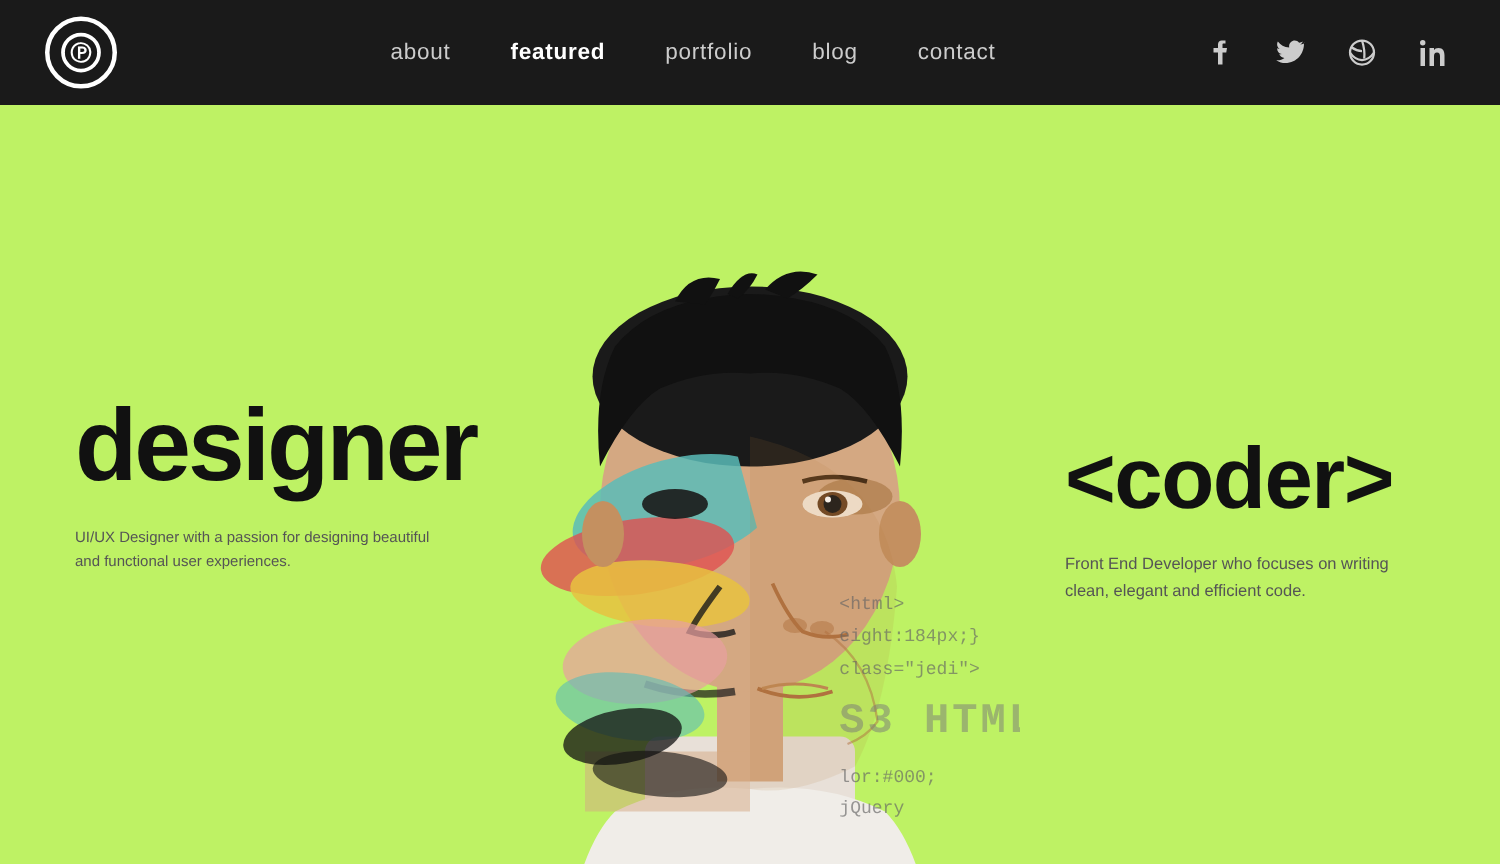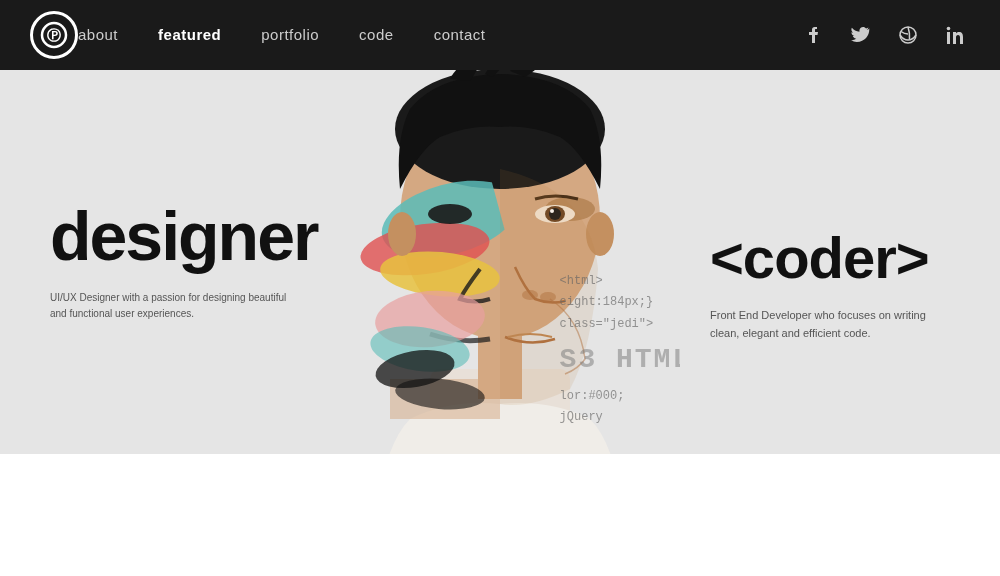--- a/index.html
+++ b/index.html
@@ -36,20 +36,22 @@
       font-size: 18px;
       font-weight: bold;
       flex-shrink: 0;
     }
 
     .nav-links {
       display: flex;
       gap: 40px;
       list-style: none;
       flex: 1;
+      justify-content: center;
+      padding-left: 48px;
     }
 
     .nav-links li a {
       color: #ccc;
       text-decoration: none;
       font-size: 15px;
       font-weight: 400;
       letter-spacing: 0.5px;
     }
 
@@ -71,22 +73,22 @@
       height: 28px;
       display: flex;
       align-items: center;
       justify-content: center;
       cursor: pointer;
     }
 
     
     .hero {
       position: relative;
-      height: 384px;
-      background: #e5e5e5;
+      height: 506px;
+      background: #bef264;
       overflow: hidden;
       display: flex;
       align-items: center;
     }
 
     
     .hero-left {
       position: absolute;
       left: 50px;
       top: 50%;
@@ -202,21 +204,21 @@
     <li>
       <a href="#">about</a>
     </li>
     <li class="active">
       <a href="#">featured</a>
     </li>
     <li>
       <a href="#">portfolio</a>
     </li>
     <li>
-      <a href="#">code</a>
+      <a href="#">blog</a>
     </li>
     <li>
       <a href="#">contact</a>
     </li>
   </ul>
 
   <div class="social-icons">
 
     <div class="social-icon">
       <svg width="20" height="20" viewBox="0 0 20 20" fill="#ccc">

